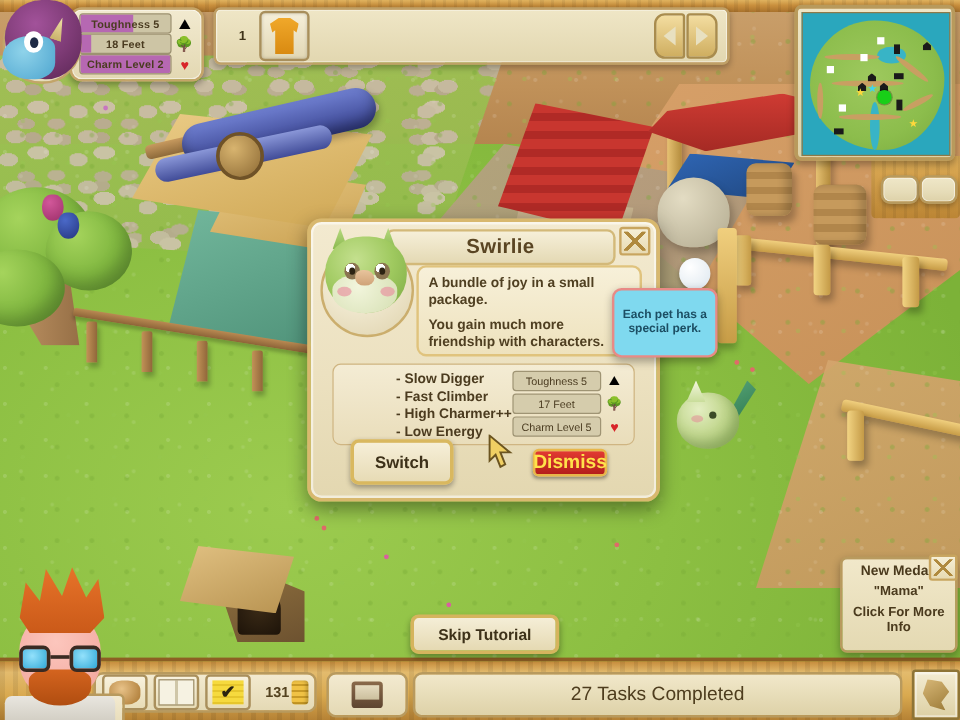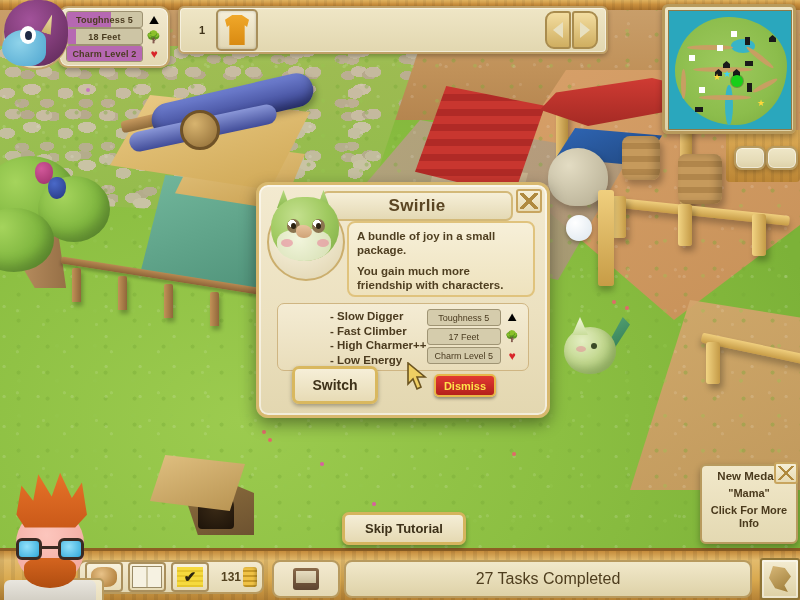--- a/index.html
+++ b/index.html
@@ -492,25 +492,25 @@
   #btn-switch {
     position:absolute; left:292px; top:366px; width:80px; height:32px;
     background: linear-gradient(180deg,#f6efd8,#e7dbb5);
     border:3px solid #d9b85f; border-radius:7px;
     display:flex; align-items:center; justify-content:center;
     font-size:14px; font-weight:bold; color:#3d3119;
     box-shadow: 0 2px 4px rgba(0,0,0,.3);
     z-index:7;
   }
   #btn-dismiss {
-    position:absolute; left:434px; top:374px; width:58px; height:19px;
+    position:absolute; left:444px; top:374px; width:58px; height:19px;
     background: linear-gradient(180deg,#e23a32,#b41f1b);
     border:2px solid #e8b74a; border-radius:5px;
     display:flex; align-items:center; justify-content:center;
-    font-size:11px; font-weight:bold; color:#ffe24a;
+    font-size:16px; font-weight:bold; color:#ffe24a;
     box-shadow: 0 2px 3px rgba(0,0,0,.35);
     z-index:7;
   }
   #cursor {
     position:absolute; left:406px; top:362px; width:22px; height:30px; z-index:9;
   }
 
   
   #perk-tip {
     position:absolute; left:510px; top:240px; width:84px; height:54px;
@@ -819,20 +819,23 @@
       <div class="mm-flag" style="left:78px; top:72px; background:#1a1a1a; width:5px; height:9px;"></div>
       <div class="mm-flag" style="left:26px; top:96px; background:#1a1a1a; width:8px; height:5px;"></div>
       <div class="mm-star" style="left:44px; top:62px; color:#ffd83b;">★</div>
       <div class="mm-star" style="left:54px; top:59px; color:#3fd4f0;">★</div>
       <div class="mm-star" style="left:88px; top:88px; color:#ffd83b;">★</div>
       <div class="mm-player" style="left:62px; top:64px;"></div>
     </div>
   </div>
 
   <div id="perk-ball"></div>
+  <div id="perk-tip">
+    <div id="perk-tip-text">Each pet has a special perk.</div>
+  </div>
 
   <div id="pet-dialog">
     <div id="dlg-title-plate">
       <span id="dlg-title">Swirlie</span>
     </div>
     <div id="dlg-close"></div>
 
     <div id="dlg-portrait">
       <div class="pp-ring"></div>
       <div class="pp-spike" style="left:12px;"></div>

